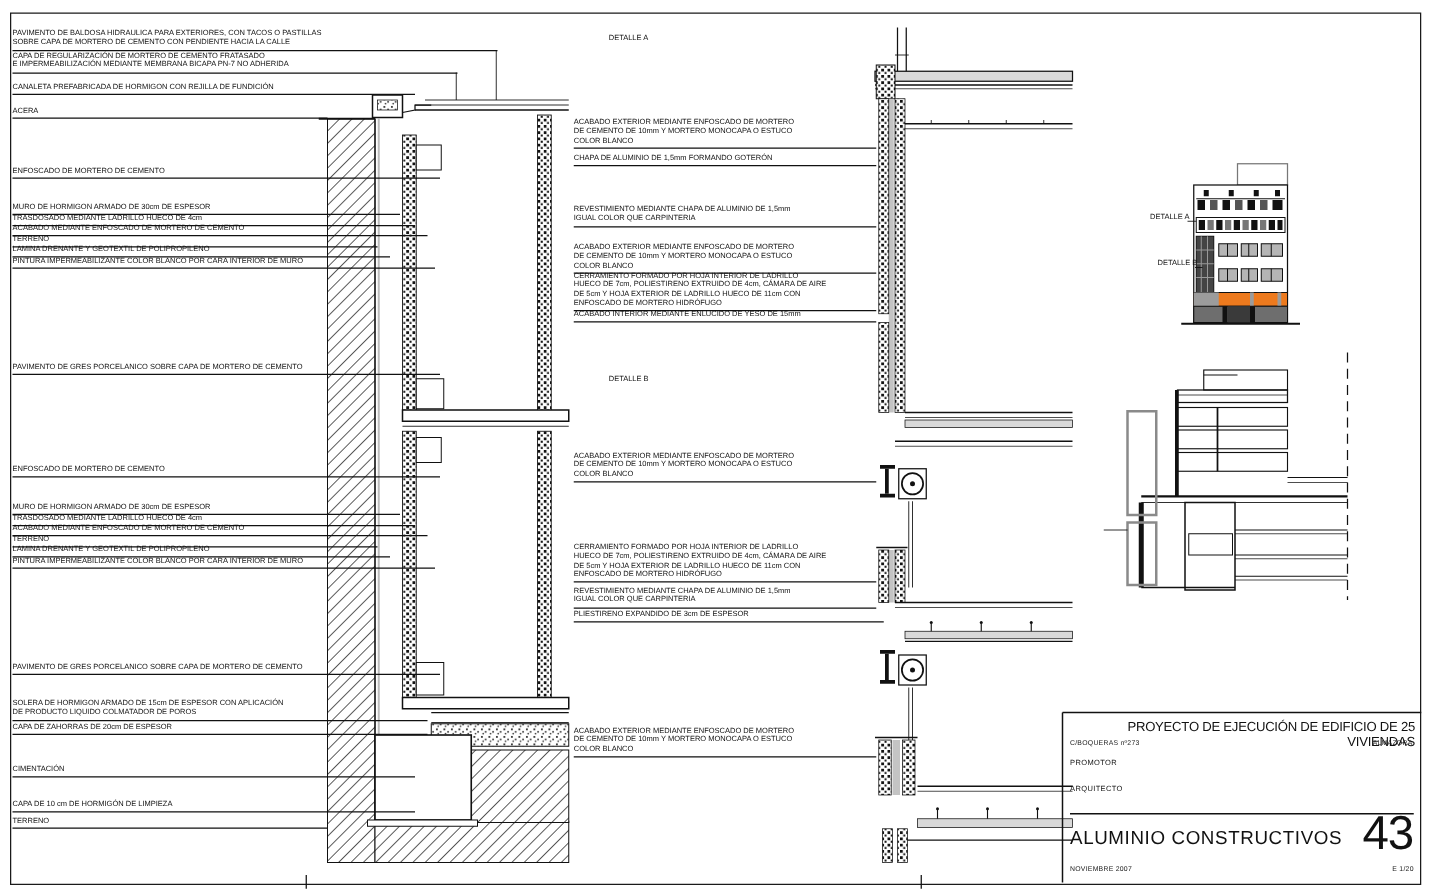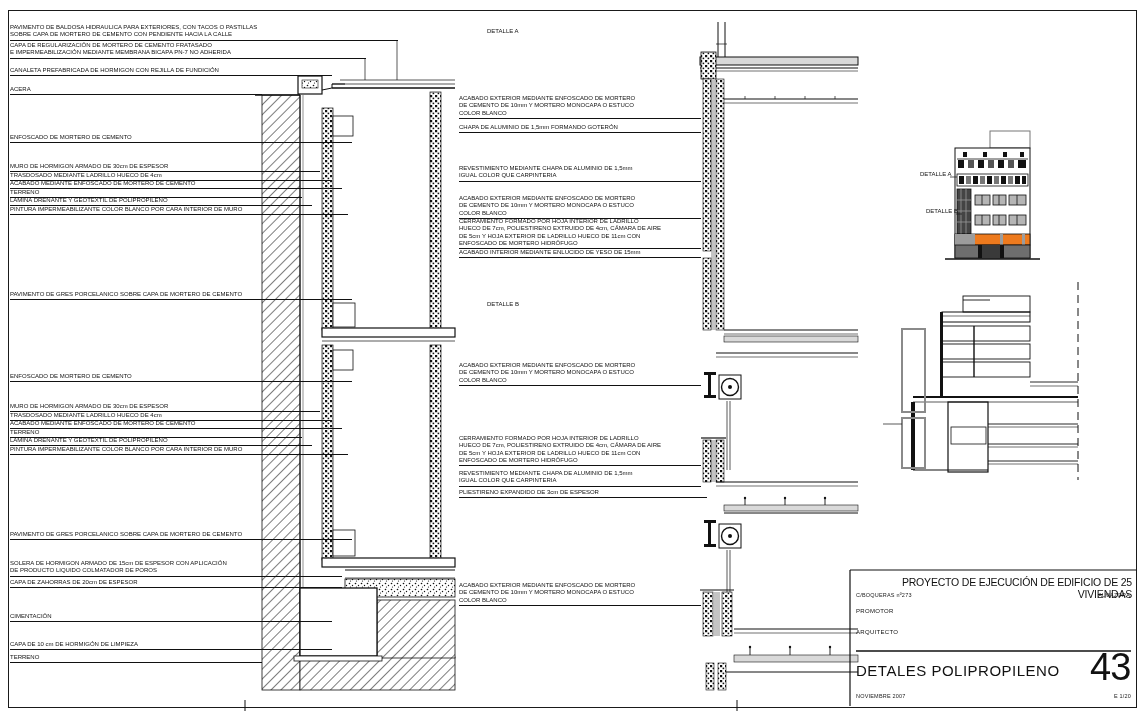--- a/index.html
+++ b/index.html
@@ -324,17 +324,17 @@
 COLOR BLANCO</div>
 
   <div class="lbl noline" style="left:920px;top:171px">DETALLE A</div>
   <div class="lbl noline" style="left:926px;top:208px">DETALLE B</div>
 
   <div class="tb title" style="left:856px;top:576px;width:276px">PROYECTO DE EJECUCIÓN DE EDIFICIO DE 25 VIVIENDAS</div>
   <div class="tb small" style="left:856px;top:592px">C/BOQUERAS nº273</div>
   <div class="tb small" style="left:1060px;top:592px;width:70px;text-align:right">ALMAZORA</div>
   <div class="tb med" style="left:856px;top:608px">PROMOTOR</div>
   <div class="tb med" style="left:856px;top:629px">ARQUITECTO</div>
-  <div class="tb big" style="left:856px;top:662px">DETALES POLIPROPILENO</div>
+  <div class="tb big" style="left:856px;top:662px">ALUMINIO CONSTRUCTIVOS</div>
   <div class="tb num" style="left:1090px;top:646px">43</div>
   <div class="tb small" style="left:856px;top:693px">NOVIEMBRE 2007</div>
   <div class="tb small" style="left:1100px;top:693px;width:31px;text-align:right">E 1/20</div>
 </div>
 
 </body></html>

